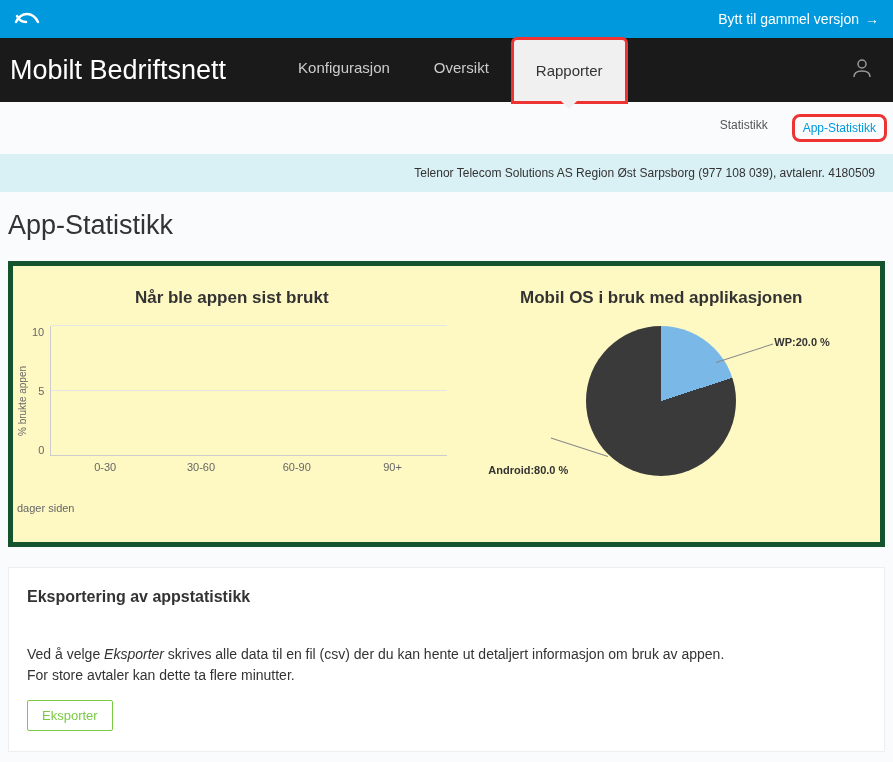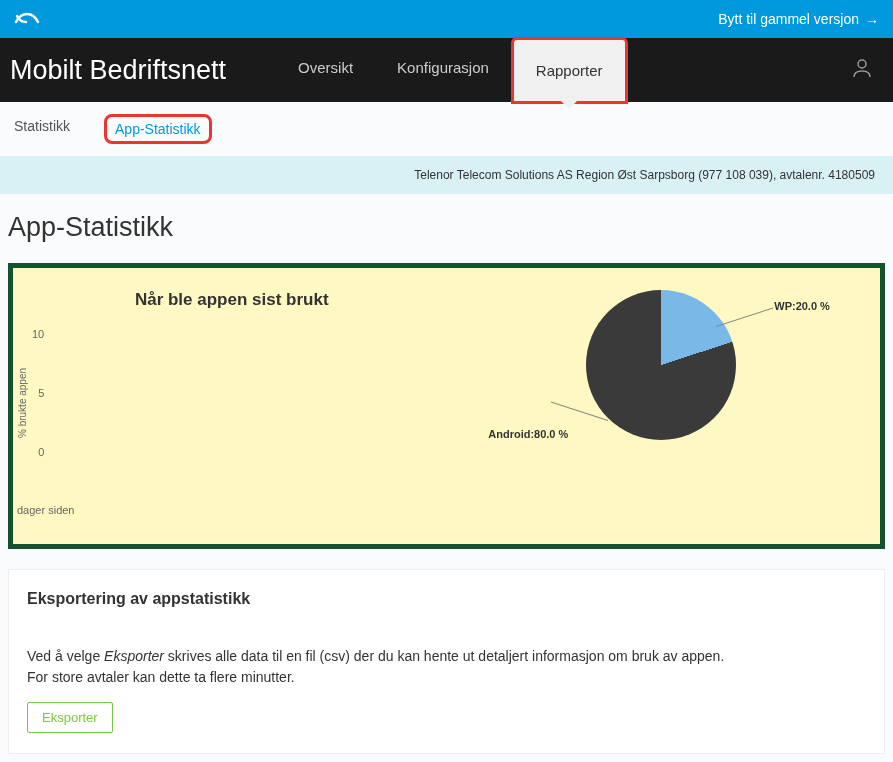--- a/index.html
+++ b/index.html
@@ -8,21 +8,21 @@
     .logo { color: #fff; font-size: 22px; font-weight: bold; }
     .switch-link { color: #fff; font-size: 14px; cursor: pointer; display: flex; align-items: center; gap: 6px; }
     .nav-bar { background: #1a1a1a; height: 64px; display: flex; align-items: center; padding: 0 6px 0 6px; }
     .brand { color: #fff; font-size: 27px; font-weight: 300; padding-left: 4px; }
     .nav-tabs { display: flex; margin-left: 50px; gap: 0; }
     .nav-tab { color: #ccc; font-size: 15px; padding: 22px 22px; cursor: pointer; }
     .nav-tab.active { background: #f0f0f0; color: #333; border-radius: 6px 6px 0 0; position: relative; }
     .nav-tab.active::after { content: ''; position: absolute; bottom: -8px; left: 50%; transform: translateX(-50%); width: 0; height: 0; border-left: 8px solid transparent; border-right: 8px solid transparent; border-top: 8px solid #f0f0f0; }
     .red-box { border: 3px solid #e33; border-radius: 8px; }
     .user-icon { margin-left: auto; margin-right: 14px; color: #999; }
-    .sub-tabs { background: #fafbfc; padding: 12px 6px; display: flex; gap: 26px; font-size: 14px; }
+    .sub-tabs { background: #fafbfc; padding: 12px 6px; display: flex; gap: 16px; font-size: 12px; justify-content: flex-end; }
     .sub-tab { color: #555; cursor: pointer; padding: 4px 8px; }
     .sub-tab.active { color: #0099dd; }
     .info-banner { background: #d9f0f5; color: #333; padding: 12px 18px; font-size: 12px; text-align: right; }
     .page-title { font-size: 27px; font-weight: 300; color: #333; padding: 18px 8px 20px; }
     .charts-panel { background: #fef9c3; margin: 0 8px; padding: 22px 4px 28px; display: flex; border: 5px solid #14532d; }
     .chart-block { flex: 1; text-align: center; }
     .chart-title { font-size: 17px; font-weight: bold; color: #333; margin-bottom: 18px; }
     .bar-chart { position: relative; height: 150px; display: flex; align-items: stretch; }
     .y-axis-label { writing-mode: vertical-rl; transform: rotate(180deg); font-size: 10px; color: #666; }
     .y-axis { display: flex; flex-direction: column; justify-content: space-between; font-size: 11px; color: #666; padding: 0 6px 20px 4px; text-align: right; }
@@ -55,22 +55,22 @@
   </span>
   <span class="switch-link">
     <span>Bytt til gammel versjon</span>
     <span>→</span>
   </span>
 </div>
 
 <div class="nav-bar">
   <span class="brand">Mobilt Bedriftsnett</span>
   <div class="nav-tabs">
+    <span class="nav-tab">Konfigurasjon</span>
     <span class="nav-tab">Oversikt</span>
-    <span class="nav-tab">Konfigurasjon</span>
     <span class="nav-tab active red-box">Rapporter</span>
   </div>
   <span class="user-icon">
     <svg width="22" height="22" viewBox="0 0 22 22">
         <circle cx="11" cy="7" r="4" fill="none" stroke="#999" stroke-width="1.5"></circle>
         <path d="M3 20 Q3 14 11 14 Q19 14 19 20" fill="none" stroke="#999" stroke-width="1.5"></path>
       </svg>
   </span>
 </div>
 
@@ -86,25 +86,46 @@
 <div class="charts-panel">
   <div class="chart-block">
     <div class="chart-title">Når ble appen sist brukt</div>
     <div class="bar-chart">
       <span class="y-axis-label">% brukte appen</span>
       <div class="y-axis">
         <span>10</span>
         <span>5</span>
         <span>0</span>
       </div>
+      <div class="plot-area">
+        <div class="grid-line" style="bottom:50%"></div>
+        <div class="grid-line" style="bottom:100%"></div>
+        <div class="bar-wrap">
+          <div class="bar" style="height:70%"></div>
+          <span class="x-tick">0-30</span>
+        </div>
+        <div class="bar-wrap">
+          <div class="bar" style="height:28%"></div>
+          <span class="x-tick">30-60</span>
+        </div>
+        <div class="bar-wrap">
+          <div class="bar" style="height:14%"></div>
+          <span class="x-tick">60-90</span>
+        </div>
+        <div class="bar-wrap">
+          <div class="bar" style="height:42%"></div>
+          <span class="x-tick">90+</span>
+        </div>
+      </div>
     </div>
     <div class="x-axis-label">dager siden</div>
   </div>
 
   <div class="chart-block">
+    <div class="chart-title">Mobil OS i bruk med applikasjonen</div>
     <div class="pie-wrap">
       <div class="pie"></div>
       <div class="pie-line" style="width:60px; top:36px; left:130px; transform:rotate(-18deg); transform-origin:left;"></div>
       <div class="pie-line" style="width:60px; top:130px; left:-38px; transform:rotate(18deg); transform-origin:right;"></div>
       <span class="pie-label" style="top:10px; left:188px;"><b>WP:20.0 %</b></span>
       <span class="pie-label" style="top:138px; left:-98px;"><b>Android:80.0 %</b></span>
     </div>
   </div>
 </div>
 

